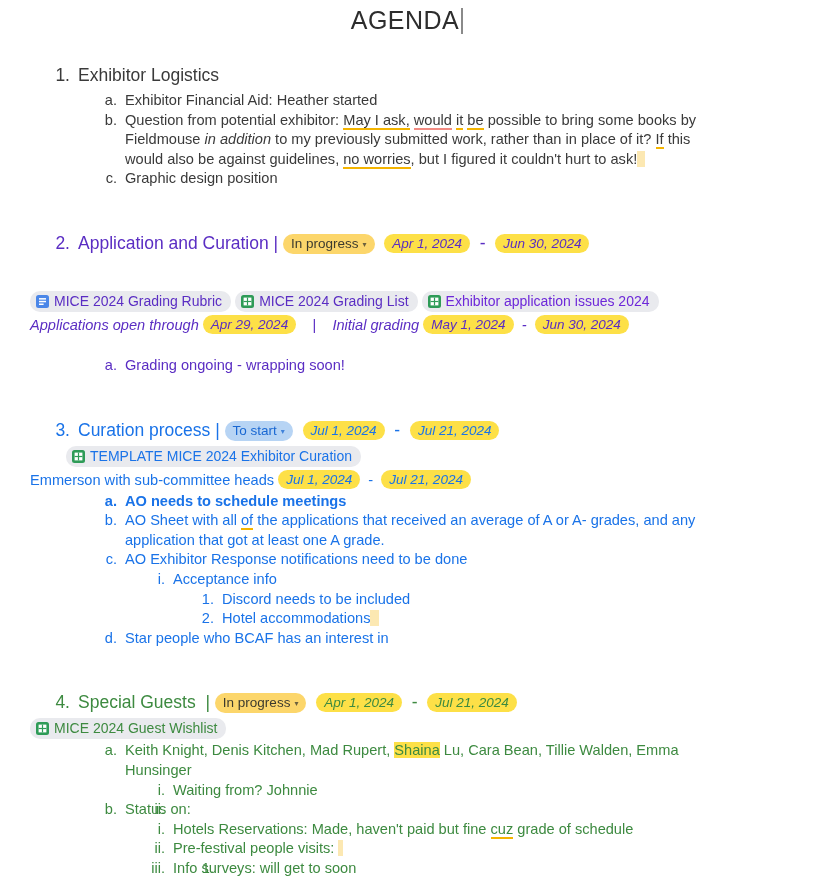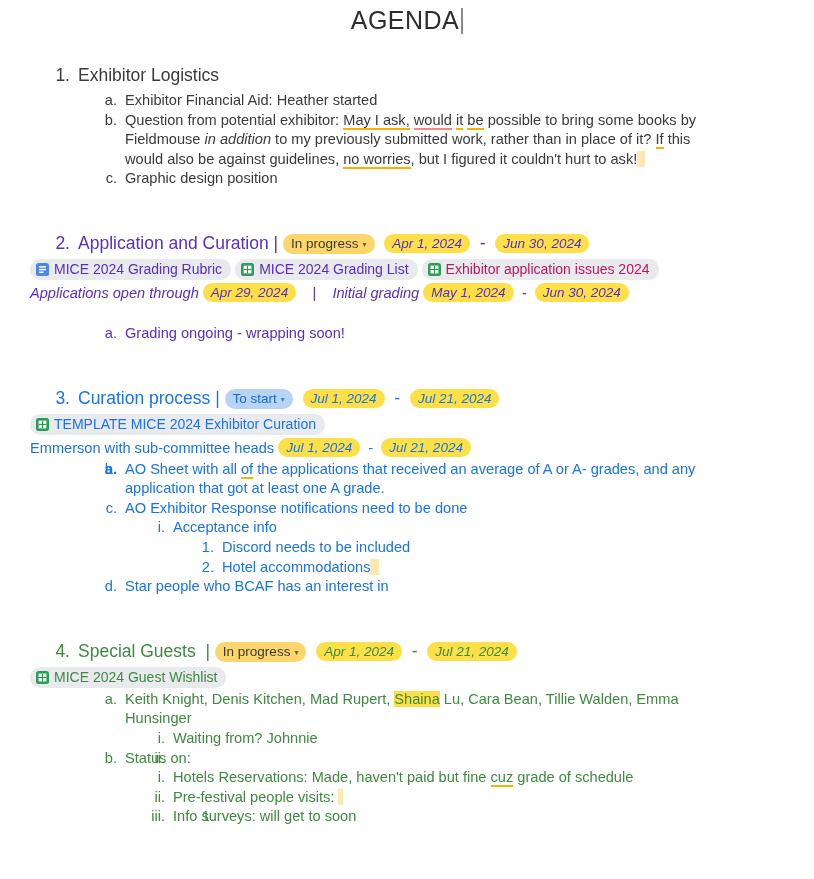--- a/index.html
+++ b/index.html
@@ -35,50 +35,50 @@
   <h1 class="title"><span>AGENDA</span><span class="cursor"></span></h1>
   <div id="doc-body">
       <div class="section first">
         <div class="line ind0 heading" style="color: rgb(58, 58, 58);"><span class="marker">1.</span><span class="run">Exhibitor Logistics</span></div>
         <div class="line ind1" style="color: rgb(58, 58, 58);"><span class="marker">a.</span><span class="run">Exhibitor Financial Aid: Heather started</span></div>
         <div class="line ind1" style="color: rgb(58, 58, 58);"><span class="marker">b.</span><span class="run">Question from potential exhibitor: </span><span class="run" style="border-bottom: 2px solid rgb(244, 180, 0);">May I ask,</span><span class="run"> </span><span class="run" style="border-bottom: 2px solid rgb(242, 139, 130);">would</span><span class="run"> </span><span class="run" style="border-bottom: 2px solid rgb(244, 180, 0);">it</span><span class="run"> </span><span class="run" style="border-bottom: 2px solid rgb(244, 180, 0);">be</span><span class="run"> possible to bring some books by Fieldmouse </span><span class="run it">in addition</span><span class="run"> to my previously submitted work, rather than in place of it? </span><span class="run" style="border-bottom: 2px solid rgb(244, 180, 0);">If</span><span class="run"> this would also be against guidelines, </span><span class="run" style="border-bottom: 2px solid rgb(244, 180, 0);">no worries</span><span class="run">, but I figured it couldn't hurt to ask!</span><span class="run" style="background: rgb(252, 232, 178);">  </span></div>
         <div class="line ind1" style="color: rgb(58, 58, 58);"><span class="marker">c.</span><span class="run">Graphic design position</span></div>
       </div>
       <div class="section">
         <div class="line ind0 heading" style="color: rgb(90, 45, 195);"><span class="marker">2.</span><span class="run">Application and Curation | </span><span class="chip status" style="background: rgb(252, 214, 107); color: rgb(60, 58, 46);"><span>In progress</span><span class="caret">▾</span></span><span class="run">  </span><span class="chip date" style="color: rgb(90, 45, 195);">Apr 1, 2024</span><span class="run">  -  </span><span class="chip date" style="color: rgb(90, 45, 195);">Jun 30, 2024</span></div>
-        <div class="line meta" style="color: rgb(90, 45, 195);"><span class="chip link" style="color: rgb(90, 45, 195);"><span><svg width="13" height="13" viewBox="0 0 13 13">
+        <div class="line meta" style="color: rgb(90, 45, 195);"><span class="chip link" style="color: rgb(90, 45, 195); margin-top: 32px;"><span><svg width="13" height="13" viewBox="0 0 13 13">
                 <rect width="13" height="13" rx="2.5" fill="#4a86e8"></rect>
                 <rect x="3" y="3.1" width="7" height="1.5" fill="#fff"></rect>
                 <rect x="3" y="5.8" width="7" height="1.5" fill="#fff"></rect>
                 <rect x="3" y="8.5" width="4.6" height="1.5" fill="#fff"></rect>
               </svg></span><span>MICE 2024 Grading Rubric</span></span><span class="run"> </span><span class="chip link" style="color: rgb(90, 45, 195);"><span><svg width="13" height="13" viewBox="0 0 13 13">
                 <rect width="13" height="13" rx="2.5" fill="#2e9b57"></rect>
                 <rect x="2.6" y="2.6" width="7.8" height="7.8" fill="#fff"></rect>
                 <rect x="5.9" y="2.6" width="1.2" height="7.8" fill="#2e9b57"></rect>
                 <rect x="2.6" y="5.9" width="7.8" height="1.2" fill="#2e9b57"></rect>
-              </svg></span><span>MICE 2024 Grading List</span></span><span class="run"> </span><span class="chip link" style="color: #be185d;"><span><svg width="13" height="13" viewBox="0 0 13 13">
+              </svg></span><span>MICE 2024 Grading List</span></span><span class="run"> </span><span class="chip link" style="color: #6d28d9;"><span><svg width="13" height="13" viewBox="0 0 13 13">
                 <rect width="13" height="13" rx="2.5" fill="#2e9b57"></rect>
                 <rect x="2.6" y="2.6" width="7.8" height="7.8" fill="#fff"></rect>
                 <rect x="5.9" y="2.6" width="1.2" height="7.8" fill="#2e9b57"></rect>
                 <rect x="2.6" y="5.9" width="7.8" height="1.2" fill="#2e9b57"></rect>
               </svg></span><span>Exhibitor application issues 2024</span></span></div>
         <div class="line meta" style="color: rgb(90, 45, 195);"><span class="run it">Applications open through </span><span class="chip date" style="color: rgb(90, 45, 195);">Apr 29, 2024</span><span class="run it">    |    </span><span class="run it">Initial grading </span><span class="chip date" style="color: rgb(90, 45, 195);">May 1, 2024</span><span class="run it">  -  </span><span class="chip date" style="color: rgb(90, 45, 195);">Jun 30, 2024</span></div>
         <div class="spacer"></div>
         <div class="line ind1" style="color: rgb(90, 45, 195);"><span class="marker">a.</span><span class="run">Grading ongoing - wrapping soon!</span></div>
       </div>
       <div class="section">
         <div class="line ind0 heading" style="color: rgb(26, 115, 232);"><span class="marker">3.</span><span class="run">Curation process | </span><span class="chip status" style="background: rgb(183, 212, 244); color: rgb(25, 103, 210);"><span>To start</span><span class="caret">▾</span></span><span class="run">  </span><span class="chip date" style="color: rgb(26, 115, 232);">Jul 1, 2024</span><span class="run">  -  </span><span class="chip date" style="color: rgb(26, 115, 232);">Jul 21, 2024</span></div>
-        <div class="line meta" style="color: rgb(26, 115, 232);"><span class="chip link" style="color: rgb(26, 115, 232);"><span><svg width="13" height="13" viewBox="0 0 13 13">
+        <div class="line meta" style="color: rgb(26, 115, 232); margin-left: 36px;"><span class="chip link" style="color: rgb(26, 115, 232);"><span><svg width="13" height="13" viewBox="0 0 13 13">
                 <rect width="13" height="13" rx="2.5" fill="#2e9b57"></rect>
                 <rect x="2.6" y="2.6" width="7.8" height="7.8" fill="#fff"></rect>
                 <rect x="5.9" y="2.6" width="1.2" height="7.8" fill="#2e9b57"></rect>
                 <rect x="2.6" y="5.9" width="7.8" height="1.2" fill="#2e9b57"></rect>
               </svg></span><span>TEMPLATE MICE 2024 Exhibitor Curation</span></span></div>
         <div class="line meta" style="color: rgb(26, 115, 232);"><span class="run">Emmerson with sub-committee heads </span><span class="chip date" style="color: rgb(26, 115, 232);">Jul 1, 2024</span><span class="run">  -  </span><span class="chip date" style="color: rgb(26, 115, 232);">Jul 21, 2024</span></div>
-        <div class="line ind1" style="color: rgb(26, 115, 232);"><span class="marker bd">a.</span></div>
+        <div class="line ind1" style="color: rgb(26, 115, 232);"><span class="marker bd">a.</span><span class="run bd">AO needs to schedule meetings</span></div>
         <div class="line ind1" style="color: rgb(26, 115, 232);"><span class="marker">b.</span><span class="run">AO Sheet with all </span><span class="run" style="border-bottom: 2px solid rgb(244, 180, 0);">of</span><span class="run"> the applications that received an average of A or A- grades, and any application that got at least one A grade.</span></div>
         <div class="line ind1" style="color: rgb(26, 115, 232);"><span class="marker">c.</span><span class="run">AO Exhibitor Response notifications need to be done</span></div>
         <div class="line ind2" style="color: rgb(26, 115, 232);"><span class="marker">i.</span><span class="run">Acceptance info</span></div>
         <div class="line ind3" style="color: rgb(26, 115, 232);"><span class="marker">1.</span><span class="run">Discord needs to be included</span></div>
         <div class="line ind3" style="color: rgb(26, 115, 232);"><span class="marker">2.</span><span class="run">Hotel accommodations</span><span class="run" style="background: rgb(252, 232, 178);">  </span></div>
         <div class="line ind1" style="color: rgb(26, 115, 232);"><span class="marker">d.</span><span class="run">Star people who BCAF has an interest in</span></div>
       </div>
       <div class="section">
         <div class="line ind0 heading" style="color: rgb(61, 138, 64);"><span class="marker">4.</span><span class="run">Special Guests  | </span><span class="chip status" style="background: rgb(252, 214, 107); color: rgb(60, 58, 46);"><span>In progress</span><span class="caret">▾</span></span><span class="run">  </span><span class="chip date" style="color: rgb(61, 138, 64);">Apr 1, 2024</span><span class="run">  -  </span><span class="chip date" style="color: rgb(61, 138, 64);">Jul 21, 2024</span></div>
         <div class="line meta" style="color: rgb(61, 138, 64);"><span class="chip link" style="color: rgb(61, 138, 64);"><span><svg width="13" height="13" viewBox="0 0 13 13">

